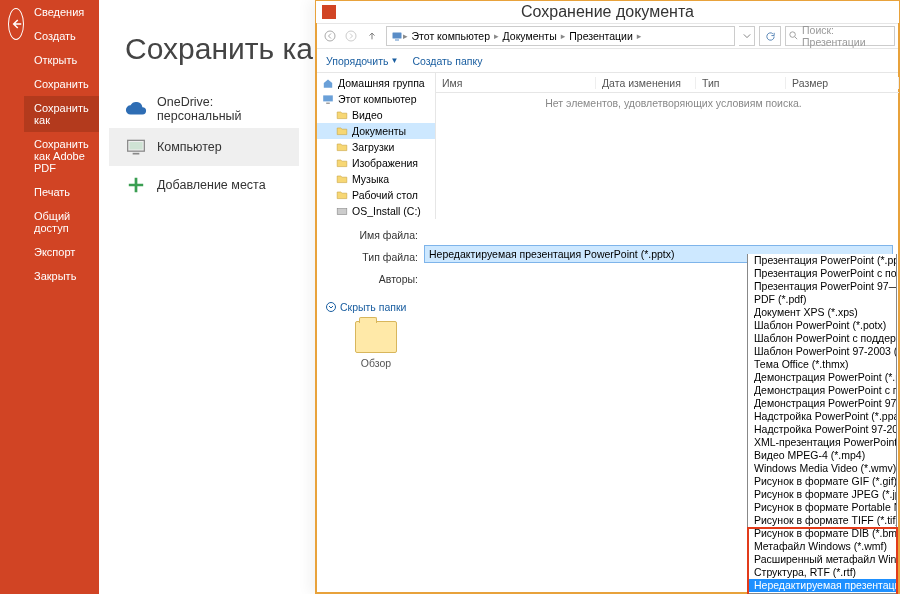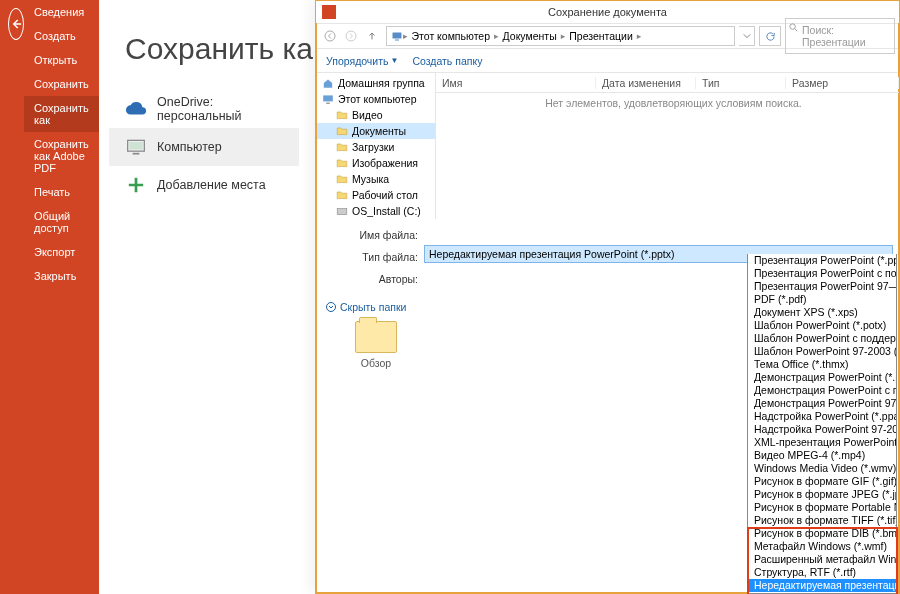--- a/index.html
+++ b/index.html
@@ -16,31 +16,31 @@
 .page-title { font-size: 30px; font-weight: 300; color: #444; margin: 32px 0 24px 26px; }
 
 .place-list { margin-left: 10px; }
 .place { display: flex; align-items: center; height: 38px; padding-left: 16px; width: 190px; cursor: pointer; font-size: 12.5px; color: #333; }
 .place.selected { background: #efefef; }
 .place-icon { width: 22px; height: 22px; margin-right: 10px; display: flex; align-items: center; justify-content: center; }
 
 
 .dlg { position: absolute; left: 315px; top: 0; right: 0; bottom: 0; background: #fff; border: 1px solid #c8c8c8; box-shadow: -6px 0 12px rgba(0,0,0,.05); }
 .dlg-outline { position: absolute; inset: 0; outline: 2px solid #e8a23b; outline-offset: -1px; pointer-events: none; }
-.dlg-title { background: #fff; height: 22px; display: flex; align-items: center; justify-content: center; font-size: 11px; color: #333; position: relative; }
+.dlg-title { background: #fff; height: 22px; display: flex; align-items: center; justify-content: center; font-size: 16px; color: #333; position: relative; }
 .dlg-title-icon { position: absolute; left: 6px; top: 4px; width: 14px; height: 14px; background: #d14424; }
 
 .dlg-addr { height: 26px; display: flex; align-items: center; padding: 0 4px; gap: 4px; border-top: 1px solid #e6e6e6; border-bottom: 1px solid #e6e6e6; }
 .addr-nav { display: flex; gap: 1px; }
 .addr-btn { width: 20px; height: 20px; display: flex; align-items: center; justify-content: center; color: #888; cursor: pointer; }
 .breadcrumb { flex: 1; border: 1px solid #ccc; height: 20px; display: flex; align-items: center; font-size: 10.5px; padding-left: 4px; background: #fff; }
 .bc-seg { padding: 0 4px; cursor: pointer; }
 .bc-sep { color: #888; font-size: 9px; }
 .addr-refresh { width: 22px; height: 20px; border: 1px solid #ccc; display: flex; align-items: center; justify-content: center; cursor: pointer; }
-.search { width: 110px; height: 36px; border: 1px solid #ccc; font-size: 10.5px; color: #999; padding-left: 16px; position: relative; display:flex; align-items:center; }
+.search { width: 110px; height: 20px; border: 1px solid #ccc; font-size: 10.5px; color: #999; padding-left: 16px; position: relative; display:flex; align-items:center; }
 .search svg { position: absolute; left: 2px; top: 3px; }
 
 .dlg-tools { height: 24px; display: flex; align-items: center; gap: 14px; padding-left: 10px; font-size: 10.5px; color: #1a5ea0; border-bottom: 1px solid #e6e6e6; }
 .tool { cursor: pointer; display: flex; align-items: center; gap: 2px; }
 
 .dlg-body { display: flex; height: 146px; }
 .tree { width: 120px; border-right: 1px solid #e6e6e6; overflow: hidden; font-size: 10.5px; padding: 2px 0; }
 .tree-row { display: flex; align-items: center; height: 16px; padding-left: 6px; cursor: pointer; gap: 4px; white-space: nowrap; }
 .tree-row.l2 { padding-left: 20px; }
 .tree-row.sel { background: #cde8ff; }

